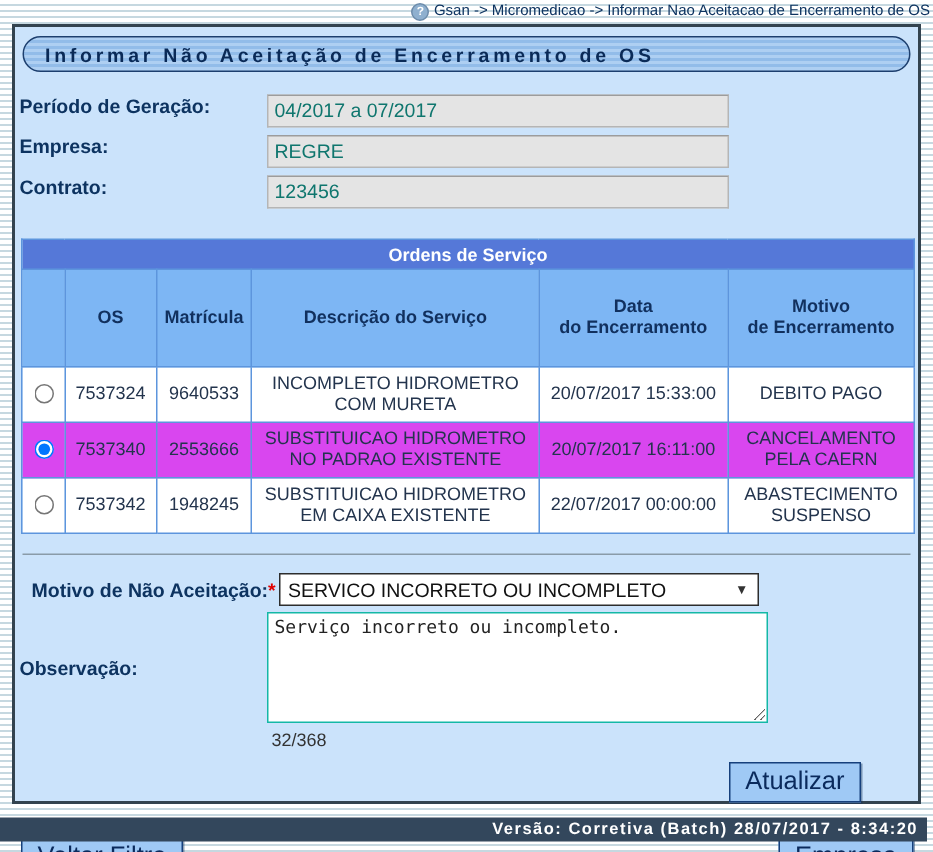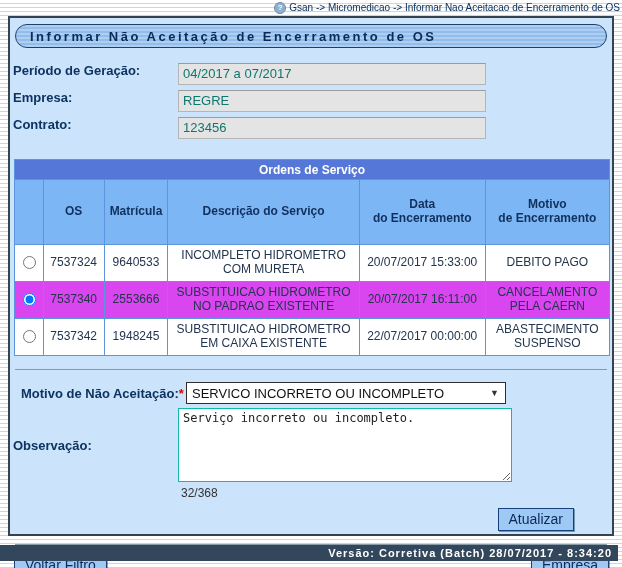--- a/index.html
+++ b/index.html
@@ -82,21 +82,21 @@
   .obs-textarea{
     width:334px;height:74px;box-sizing:border-box;resize:both;
     border:1px solid #14b8a6;background:#fff;
     font-family:"DejaVu Sans Mono","Liberation Mono",monospace;
     font-size:12px;color:#222;padding:2px 4px;
   }
   .char-counter{margin:4px 0 0 171px;font-size:12px;color:#333;}
   
   .btn{
     background:#9fc9f5;border:1px solid #16407c;color:#0a2a5c;
-    font-size:14px;font-family:"Liberation Sans",sans-serif;
+    font-size:17px;font-family:"Liberation Sans",sans-serif;
     padding:2px 10px 3px 10px;box-shadow:1px 1px 0 rgba(20,50,90,.45);
     cursor:pointer;
   }
   .atualizar-row{display:flex;justify-content:flex-end;margin:8px 38px 0 0;}
   .bottom-btn-row{display:flex;justify-content:space-between;margin:9px 3px 0 4px;}
   
   .footer-bar{
     position:absolute;top:545px;left:0;width:618px;height:16px;
     background:#33475c;display:flex;align-items:center;justify-content:flex-end;
     font-size:11px;font-weight:bold;letter-spacing:1px;color:#ffffff;

